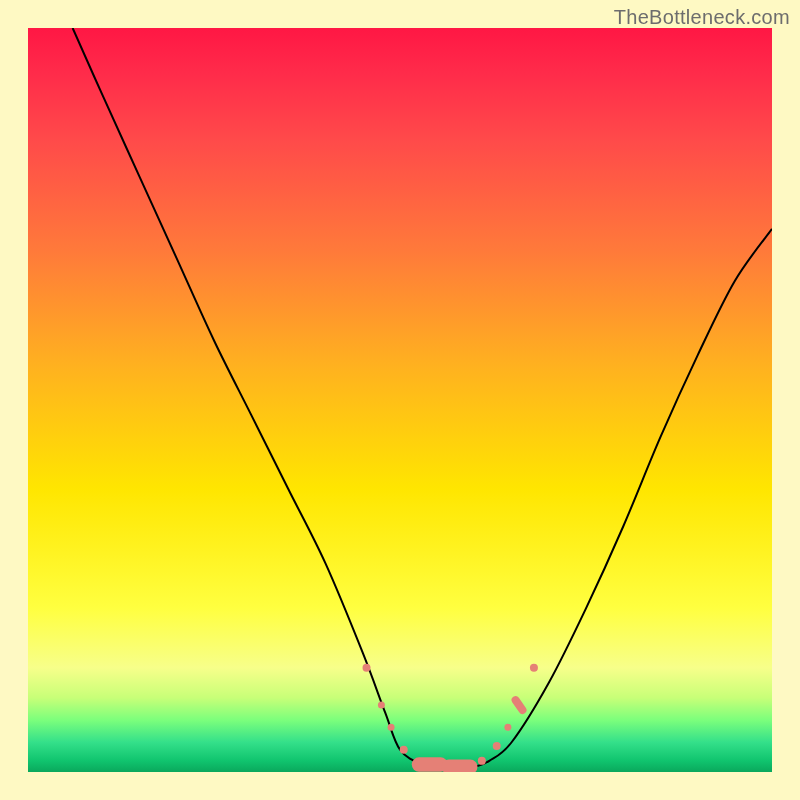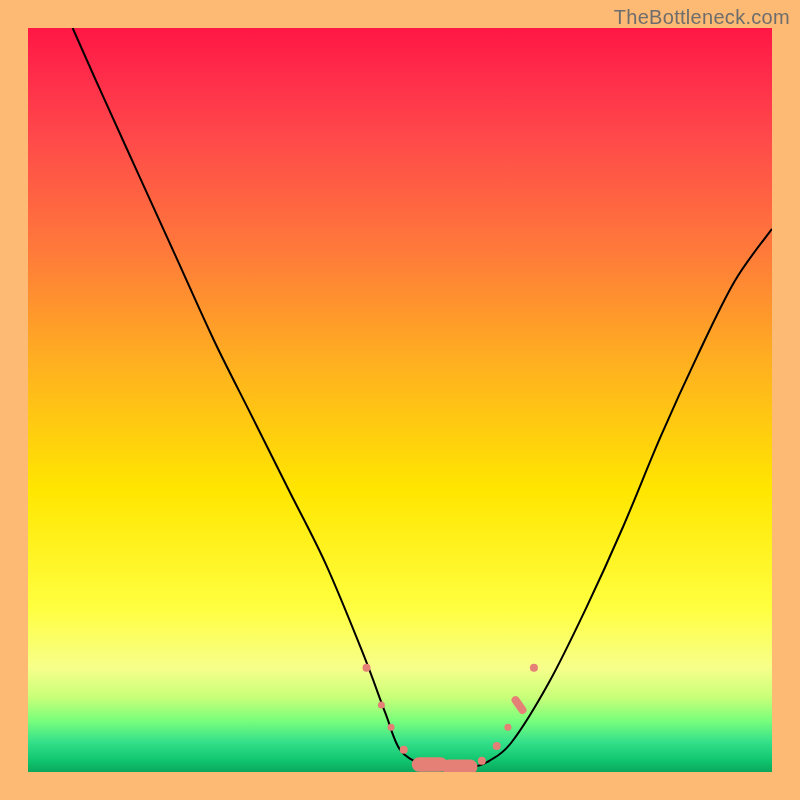--- a/index.html
+++ b/index.html
@@ -9,21 +9,21 @@
     height: 800px;
     overflow: hidden;
     background: #000;
     font-family: Arial, Helvetica, sans-serif;
   }
   .frame {
     position: absolute;
     top: 0; left: 0;
     width: 800px;
     height: 800px;
-    background: #fdba74;
+    background: #fef9c3;
   }
   .plot {
     position: absolute;
     top: 28px;
     left: 28px;
     width: 744px;
     height: 744px;
     
     background: linear-gradient(
       to bottom,

